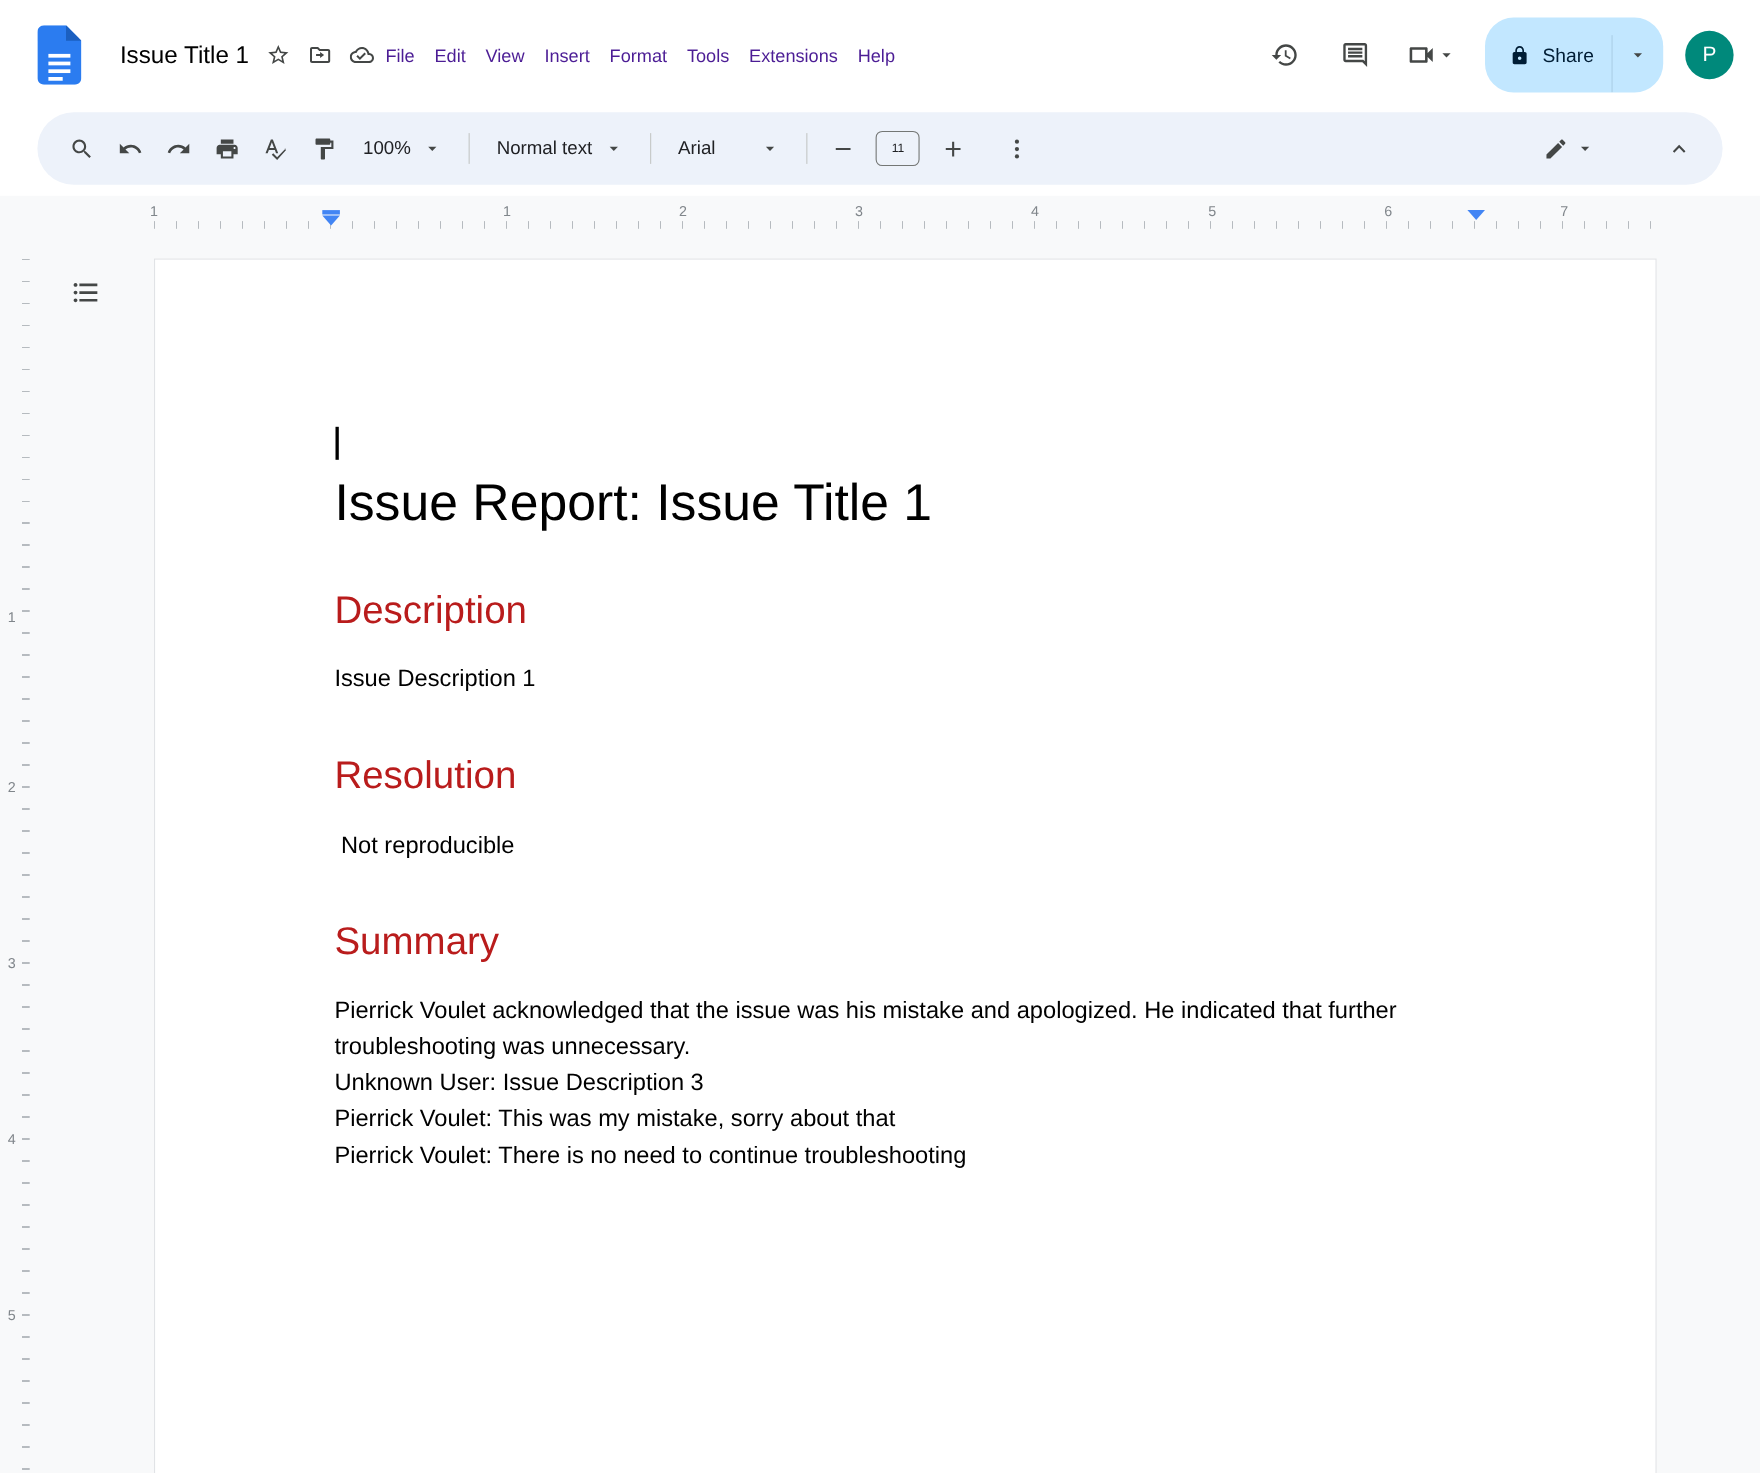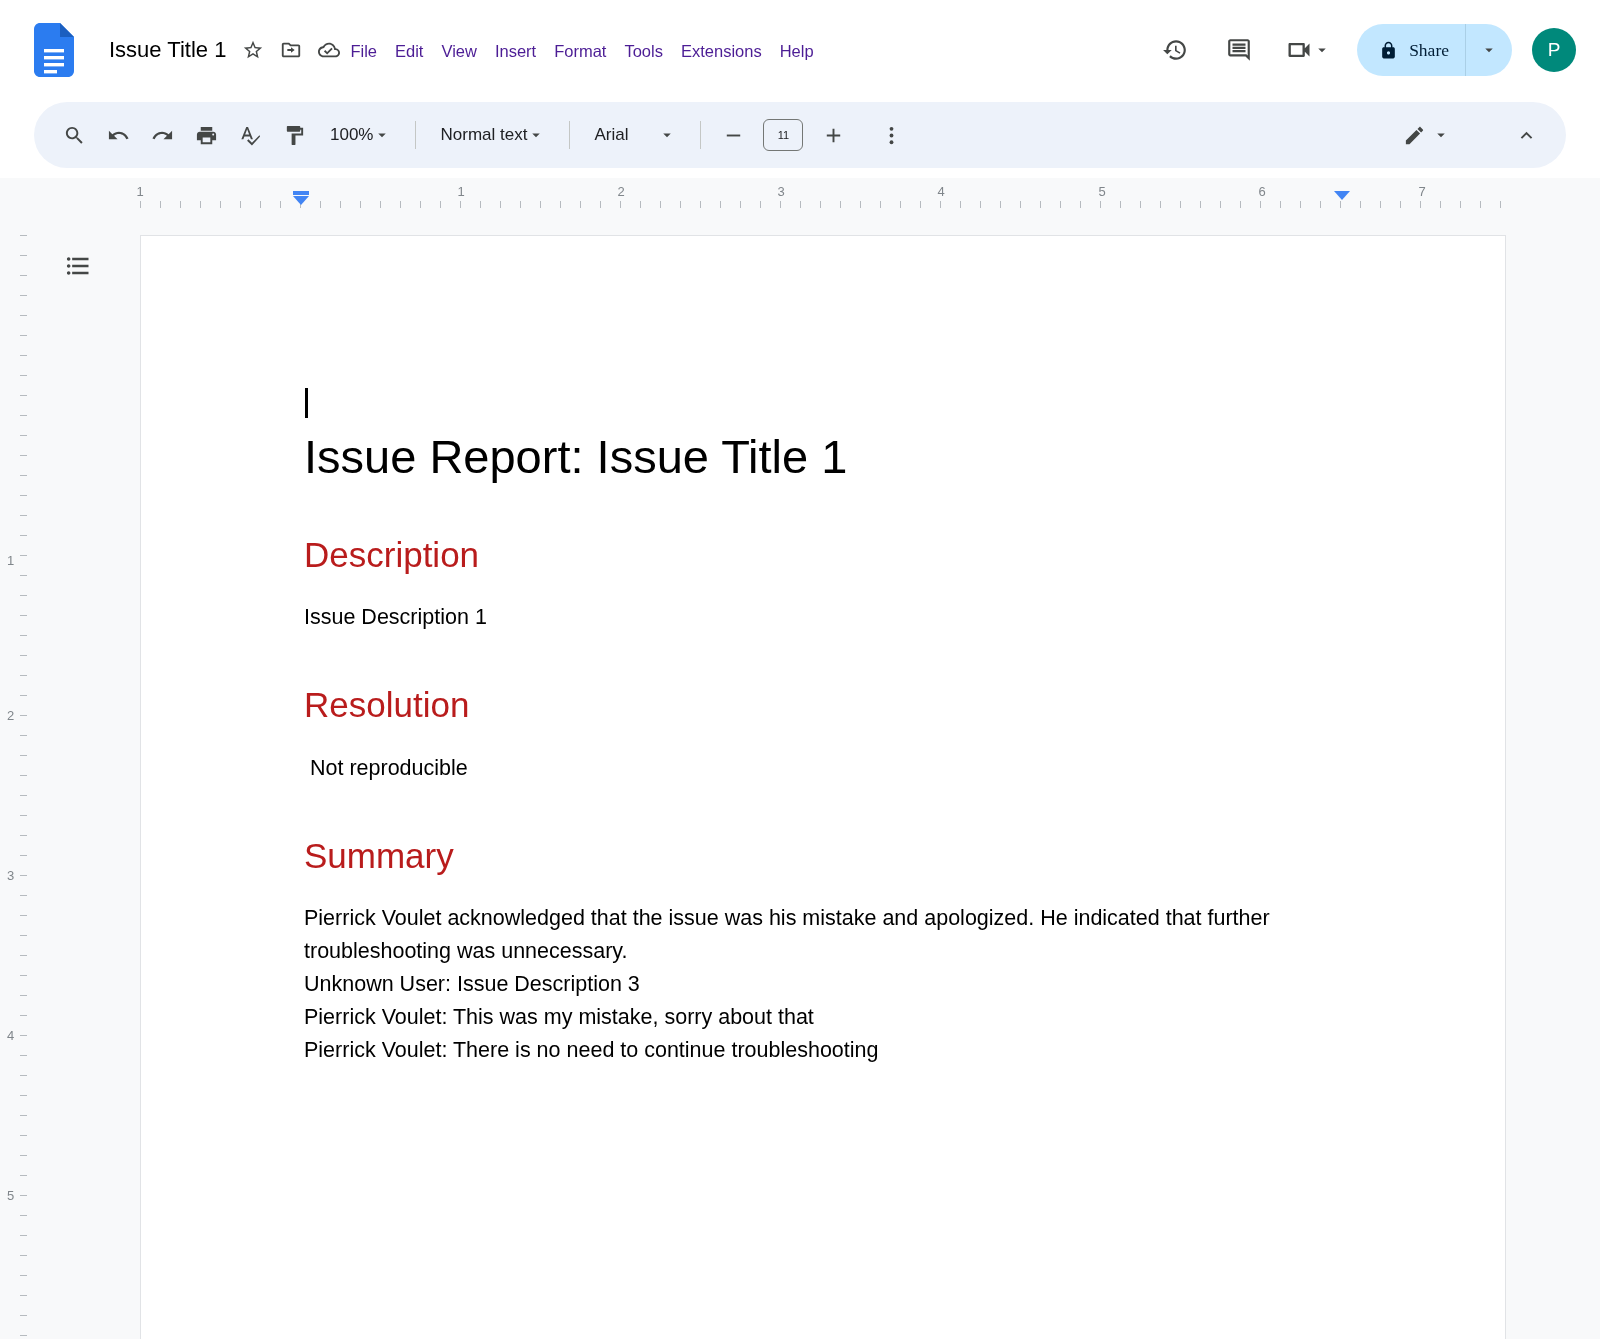--- a/index.html
+++ b/index.html
@@ -17,33 +17,33 @@
   .t-icon svg { width:22px; height:22px; }
   .menu-row { display:flex; margin-top:3px; }
   .menu-item { font-size:16.5px; color:#4c1d95; padding:3px 9px; border-radius:6px; cursor:pointer; }
   .header-right { margin-left:auto; display:flex; align-items:center; }
   .icon-btn { width:48px; height:48px; border-radius:50%; display:flex; align-items:center; justify-content:center; color:#444746; cursor:pointer; margin-left:16px; }
   .icon-btn svg { width:26px; height:26px; }
   .video-btn { display:flex; align-items:center; gap:0; margin-left:22px; cursor:pointer; color:#444746; }
   .video-btn .cam svg { width:28px; height:28px; }
   .caret-sm { width:18px; height:18px; color:#444746; }
   .caret-sm svg { width:18px; height:18px; }
-  .share-btn { height:52px; background:#c2e7ff; border-radius:26px; display:flex; align-items:flex-end; color:#001d35; margin-left:26px; overflow:hidden;font-family:Liberation Serif, serif; }
+  .share-btn { height:68px; background:#c2e7ff; border-radius:26px; display:flex; align-items:flex-end; color:#001d35; margin-left:26px; overflow:hidden; }
   .share-main { display:flex; align-items:center; gap:11px; padding:0 16px 0 22px; font-size:17.5px; font-weight:500; cursor:pointer; height:100%; }
   .share-main svg { width:19px; height:19px; }
   .share-sep { width:1px; height:52px; background:rgba(0,29,53,0.12); }
   .share-caret { padding:0 14px; height:100%; display:flex; align-items:center; cursor:pointer; }
   .avatar { width:44px; height:44px; border-radius:50%; background:#00897b; color:#fff; font-size:19px; display:flex; align-items:center; justify-content:center; margin-left:20px; cursor:pointer; }
 
   
   .toolbar-strip { padding:2px 34px 12px; background:#fff; }
   .toolbar { height:66px; background:#edf2fa; border-radius:33px; display:flex; align-items:center; padding:0 18px; }
   .tb-btn { min-width:44px; height:44px; border-radius:50%; display:flex; align-items:center; justify-content:center; color:#444746; cursor:pointer; }
   .tb-btn svg { width:23px; height:23px; }
-  .tb-select { display:flex; align-items:center; gap:0; padding:0 14px; height:44px; border-radius:8px; font-size:17px; color:#202124; cursor:pointer; }
+  .tb-select { display:flex; align-items:center; gap:11px; padding:0 14px; height:44px; border-radius:8px; font-size:17px; color:#202124; cursor:pointer; }
   .tb-select .caret-sm { color:#444746; }
   .tb-sep { width:1px; height:28px; background:#c4c7c5; margin:0 10px; }
   .fs-group { display:flex; align-items:center; gap:4px; }
   .fs-box { width:40px; height:32px; border:1px solid #747775; border-radius:6px; display:flex; align-items:center; justify-content:center; font-size:11px; color:#202124; margin:0 4px; cursor:text; }
   .tb-spacer { flex:1; }
   .mode-btn { display:flex; align-items:center; gap:6px; padding:0 12px; height:44px; border-radius:22px; color:#444746; cursor:pointer; margin-right:42px; }
   .mode-btn svg.pencil { width:23px; height:23px; }
 
   
   .canvas { position:absolute; top:178px; left:0; right:0; bottom:0; background:#f8f9fa; }

